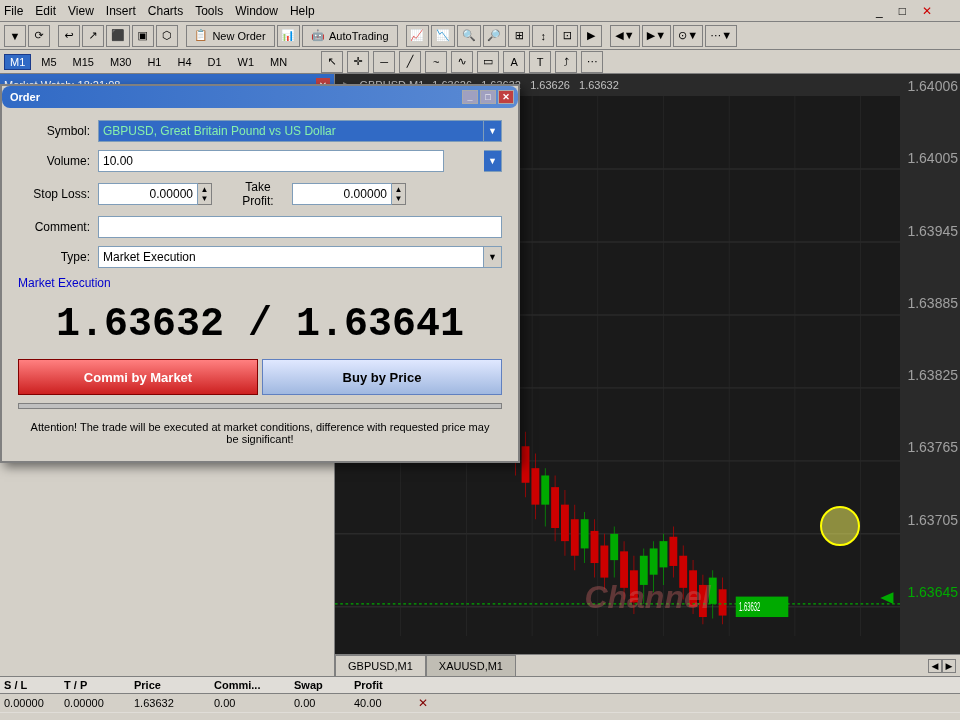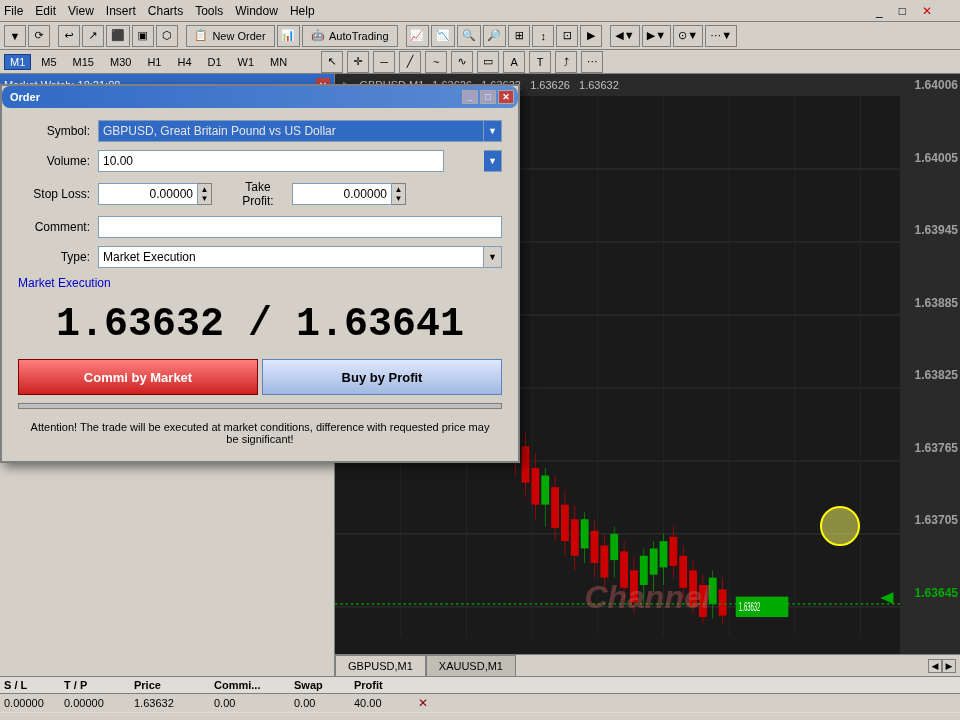--- a/index.html
+++ b/index.html
@@ -306,23 +306,22 @@
       bottom: 0;
       width: 60px;
       background: #2a2a2a;
       display: flex;
       flex-direction: column;
       justify-content: space-between;
       padding: 4px 2px;
     }
     .price-tick {
       color: #a0a0a0;
-      font-size: 12px;
+      font-size: 14px;
       text-align: right;
-      font-weight: bold;
     }
 
     
     .time-axis {
       position: absolute;
       bottom: 22px;
       left: 0;
       right: 60px;
       height: 18px;
       display: flex;
@@ -487,21 +486,21 @@
           <div class="dialog-title-btn restore">□</div>
           <div class="dialog-title-btn close-x">✕</div>
         </div>
       </div>
 
       <div class="dialog-body">
 
         <div class="form-row">
           <span class="form-label">Symbol:</span>
           <div class="form-select-wrap">
-            <div style="flex:1; height:22px; background:#316ac5; color:#e5e5e5; border:1px solid #7f9db9; padding:0 4px; font-size:12px; display:flex; align-items:center;">
+            <div style="flex:1; height:22px; background:#316ac5; color:#86efac; border:1px solid #7f9db9; padding:0 4px; font-size:12px; display:flex; align-items:center;">
               <span>GBPUSD, Great Britain Pound vs US Dollar</span>
             </div>
             <div class="form-select-arrow">▼</div>
           </div>
         </div>
 
         <div class="form-row">
           <span class="form-label">Volume:</span>
           <div style="display:flex; flex:1;gap:40px;">
             <input class="form-input" type="text" style="flex: 1 1 0%;" value="10.00">
@@ -542,21 +541,21 @@
         <a class="market-exec-link">Market Execution</a>
 
         <div class="price-display">
           <span>1.63632</span>
           <span> / </span>
           <span>1.63641</span>
         </div>
 
         <div class="action-btns">
           <button class="sell-btn">Commi by Market</button>
-          <button class="buy-btn">Buy by Profit</button>
+          <button class="buy-btn">Buy by Price</button>
         </div>
 
         <div class="progress-bar"></div>
 
         <div class="warning-text">Attention! The trade will be executed at market conditions, difference with requested price may be significant!</div>
       </div>
     </div>
   </div>
 
   <div class="chart-area">

